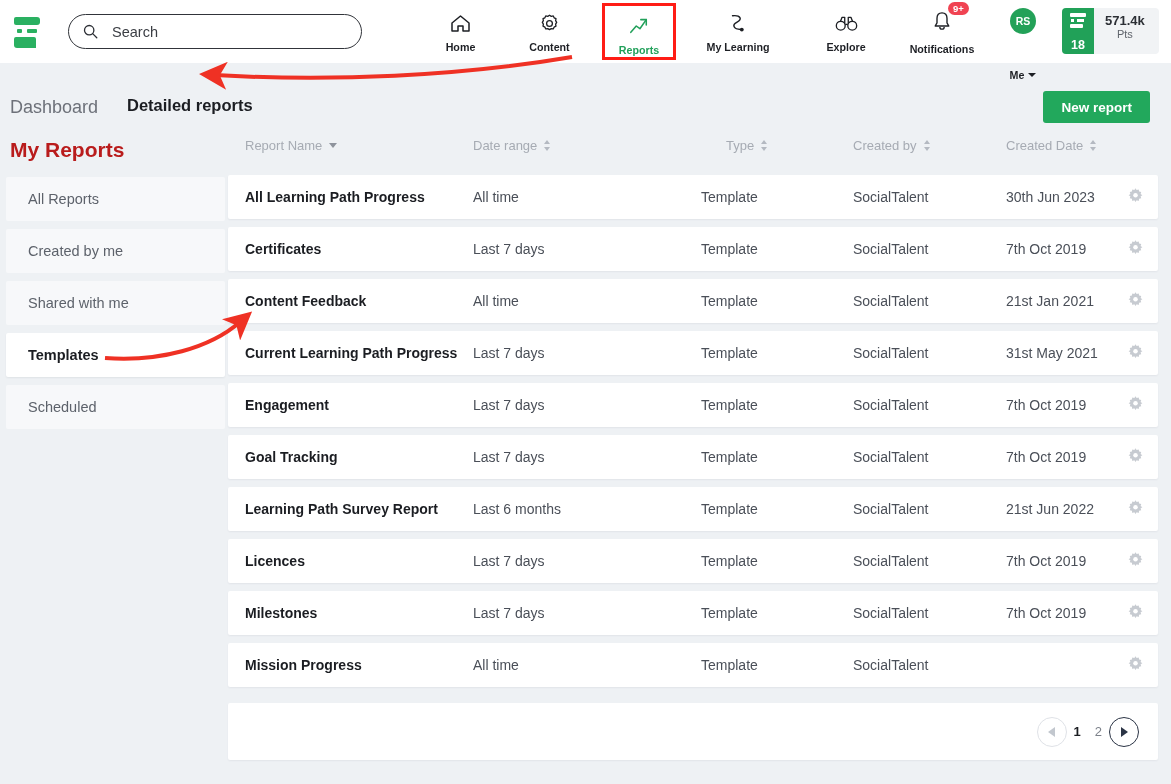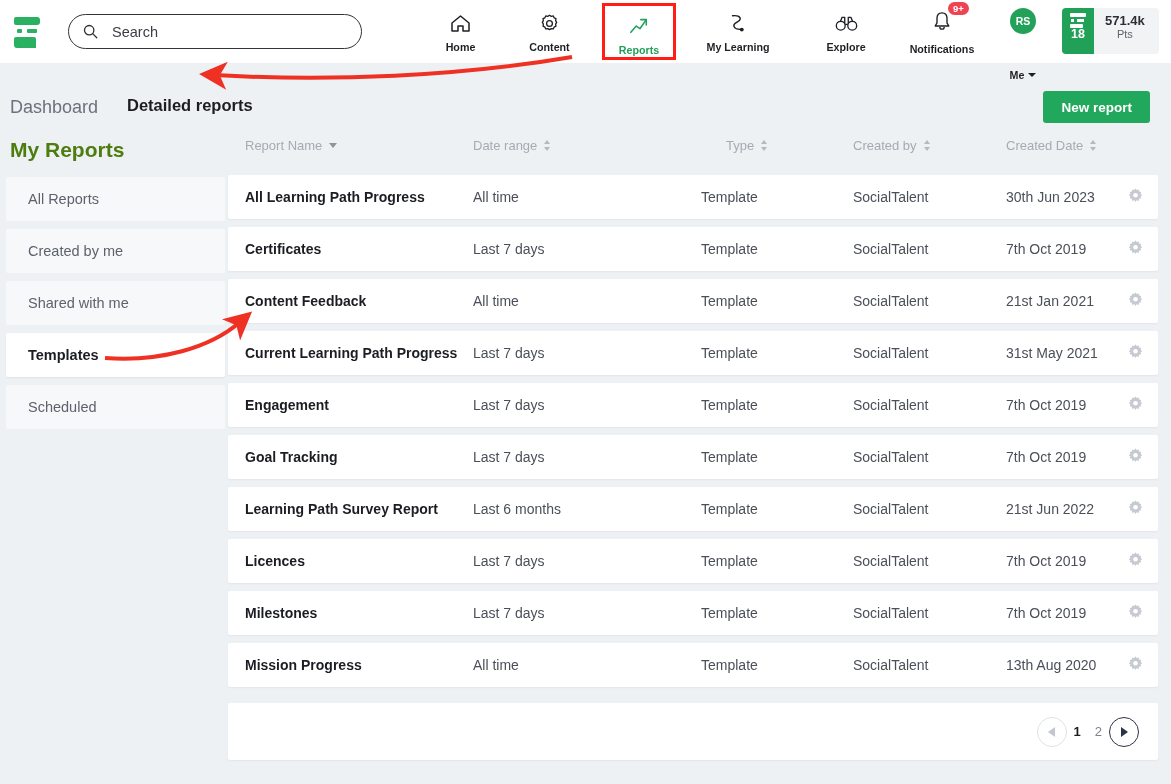--- a/index.html
+++ b/index.html
@@ -86,21 +86,21 @@
   .sub-lbl { font-size: 10.7px; font-weight: bold; color:#1d1f24; margin-top: 7px; display:flex; align-items:center; gap:4px;}
   .chev { display:inline-block; width:0;height:0; border-left:4px solid transparent;border-right:4px solid transparent;border-top:4.5px solid #1d1f24;}
 
   .ptsbox {
     margin-left: 12px; margin-top: 8px;
     display: flex; align-items: stretch; height: 46px; background: #f1f3f5;
     border-radius: 4px; overflow: hidden;
   }
   .ptsbox .emblem {
     width: 32px; background: #21a158; color: #fff;
-    display: flex; flex-direction: column; align-items: center; 
+    display: flex; flex-direction: column; align-items: center; justify-content: space-between;
     padding: 4px 0 3px 0;
   }
   .ptsbox .emblem .minilogo { position: relative; width: 20px; height: 16px; }
   .ptsbox .emblem .minilogo i { position:absolute; background:#fff; display:block; }
   .ptsbox .emblem .minilogo .t { left:2px; top:1px; width:16px; height:4px; border-radius:1px;}
   .ptsbox .emblem .minilogo .d1 { left:3px; top:7px; width:3px; height:2.5px;}
   .ptsbox .emblem .minilogo .d2 { left:9px; top:7px; width:7px; height:2.5px;}
   .ptsbox .emblem .minilogo .b { left:2px; top:12px; width:13px; height:4px; border-radius:1px;}
   .ptsbox .emblem .lvl { font-size: 12.5px; font-weight: bold; line-height: 1; }
   .ptsbox .ptstxt {
@@ -125,21 +125,21 @@
   .newreport {
     position: absolute; right: 21px; top: 91px;
     background: #22a85c; color: #fff; border: none; border-radius: 3px;
     height: 32px; padding: 0 18px; font-size: 13.5px; font-weight: bold;
     font-family: "Liberation Sans", sans-serif; cursor: pointer;
   }
 
   
   .myreports-title {
     position: absolute; left: 10px; top: 138px;
-    font-size: 21px; font-weight: bold; color: #4d7c0f;
+    font-size: 21px; font-weight: bold; color: #b91c1c;
   }
   .sidelist { position: absolute; left: 6px; top: 177px; width: 219px; }
   .sideitem {
     height: 44px; margin-bottom: 8px; background: #f7f8fa;
     display: flex; align-items: center; padding-left: 22px;
     font-size: 14.5px; color: #5d626b; border-radius: 2px;
   }
   .sideitem.active {
     background: #ffffff; color: #1b1d22; font-weight: bold;
     width: 219px; box-shadow: 0 1px 2px rgba(30,40,60,.07);
@@ -491,21 +491,20 @@
             <path d="M12 1.8l1.6 2.5 2.9-.9.6 3 3 .6-.9 2.9 2.5 1.6-2.5 1.6.9 2.9-3 .6-.6 3-2.9-.9L12 21.2l-1.6-2.5-2.9.9-.6-3-3-.6.9-2.9L2.3 11.5 4.8 9.9 3.9 7l3-.6.6-3 2.9.9z" fill="#c7cbd1"></path>
             <circle cx="12" cy="11.5" r="3.2" fill="#ffffff"></circle>
           </svg></span>
       </div>
     </div>
     <div class="row">
       <div class="cell c0">Mission Progress</div>
       <div class="cell c1">All time</div>
       <div class="cell c2">Template</div>
       <div class="cell c3">SocialTalent</div>
-      <div class="cell c4">13th Aug 2020</div>
       <div class="gearcell">
         <span><svg width="17" height="17" viewBox="0 0 24 24">
             <path d="M12 1.8l1.6 2.5 2.9-.9.6 3 3 .6-.9 2.9 2.5 1.6-2.5 1.6.9 2.9-3 .6-.6 3-2.9-.9L12 21.2l-1.6-2.5-2.9.9-.6-3-3-.6.9-2.9L2.3 11.5 4.8 9.9 3.9 7l3-.6.6-3 2.9.9z" fill="#c7cbd1"></path>
             <circle cx="12" cy="11.5" r="3.2" fill="#ffffff"></circle>
           </svg></span>
       </div>
     </div>
   </div>
 
 <div class="pagerow">

